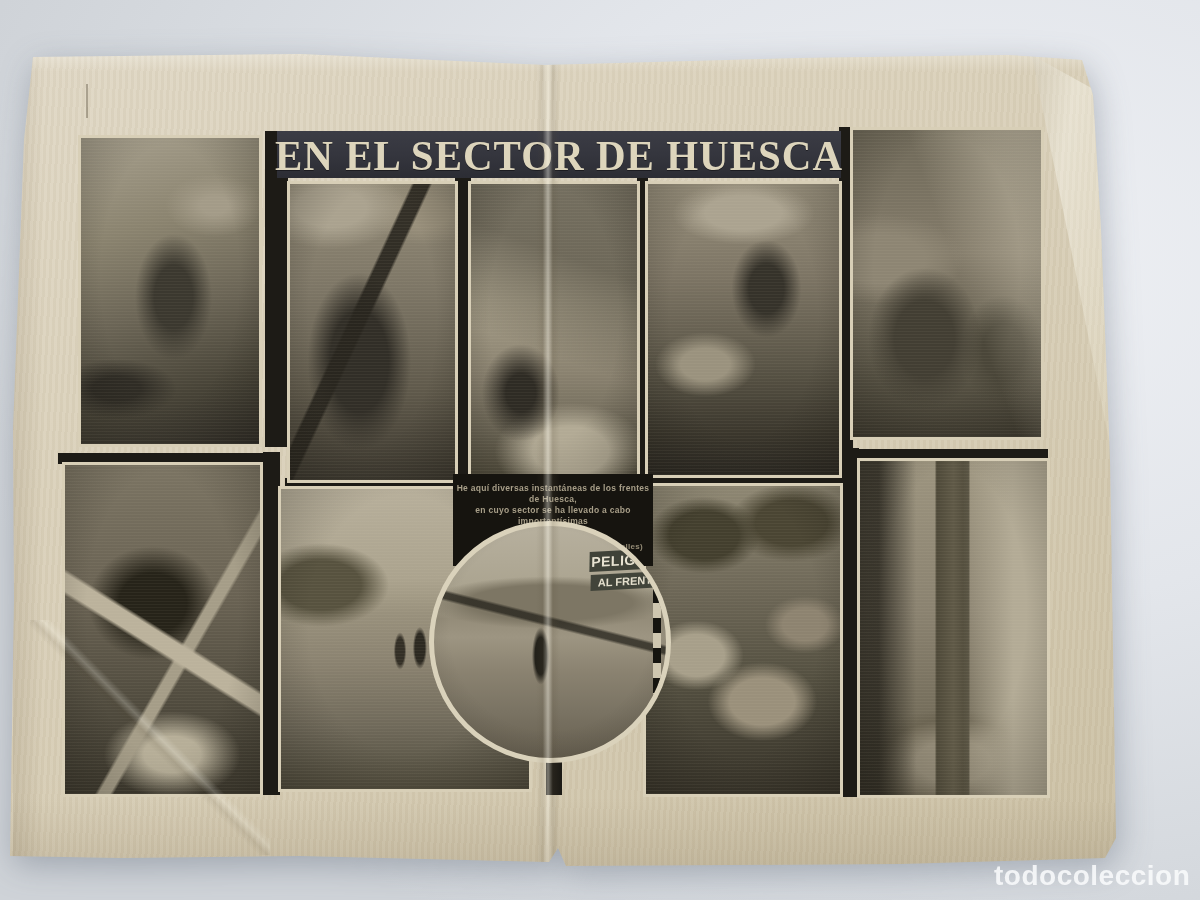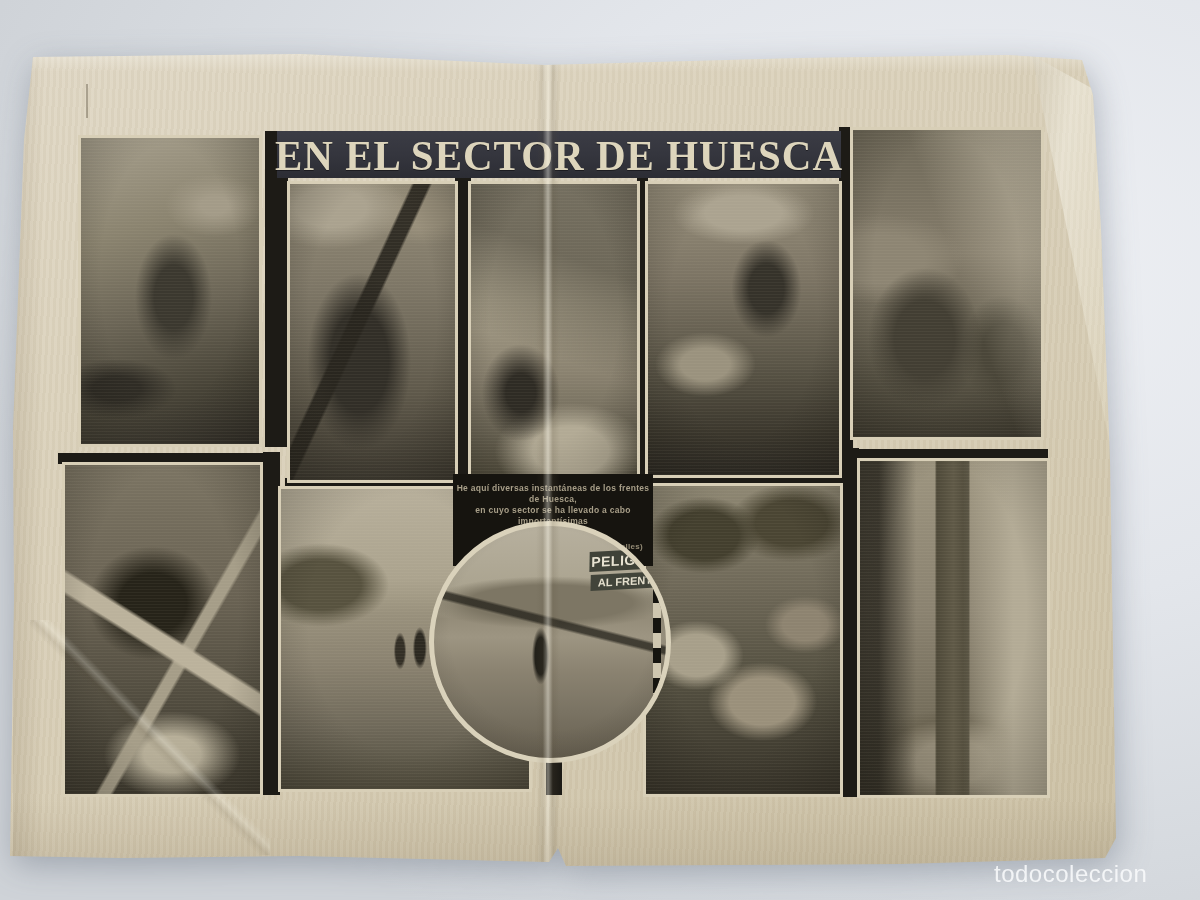--- a/index.html
+++ b/index.html
@@ -138,21 +138,21 @@
     background:linear-gradient(45deg, transparent 48%, rgba(80,70,50,.10) 50%, rgba(255,255,245,.22) 52%, transparent 54%);}
   .edge-left{left:13px;top:57px;width:30px;height:800px;
     background:linear-gradient(90deg, rgba(120,105,80,.16), transparent);}
   .edge-bottom{left:10px;top:798px;width:1106px;height:68px;
     background:linear-gradient(180deg, transparent, rgba(120,105,80,.16));}
   .edge-top{left:24px;top:54px;width:1060px;height:18px;
     background:linear-gradient(180deg, rgba(255,255,250,.30), transparent);}
   
   .watermark{
     position:absolute;left:994px;top:860px;z-index:6;
-    font-size:24px;font-weight:normal;letter-spacing:.5px;
+    font-size:28px;font-weight:bold;letter-spacing:.5px;
     color:rgba(250,251,253,.85);
   }
 </style>
 </head>
 <body>
 
 <div class="stage">
   <div class="paper-wrap">
     <div class="paper">
 

